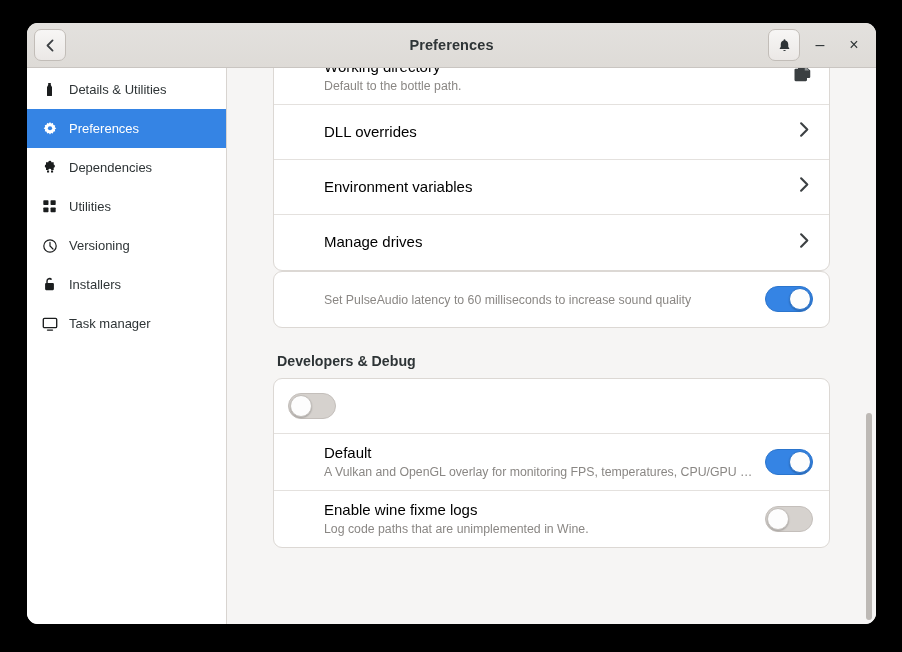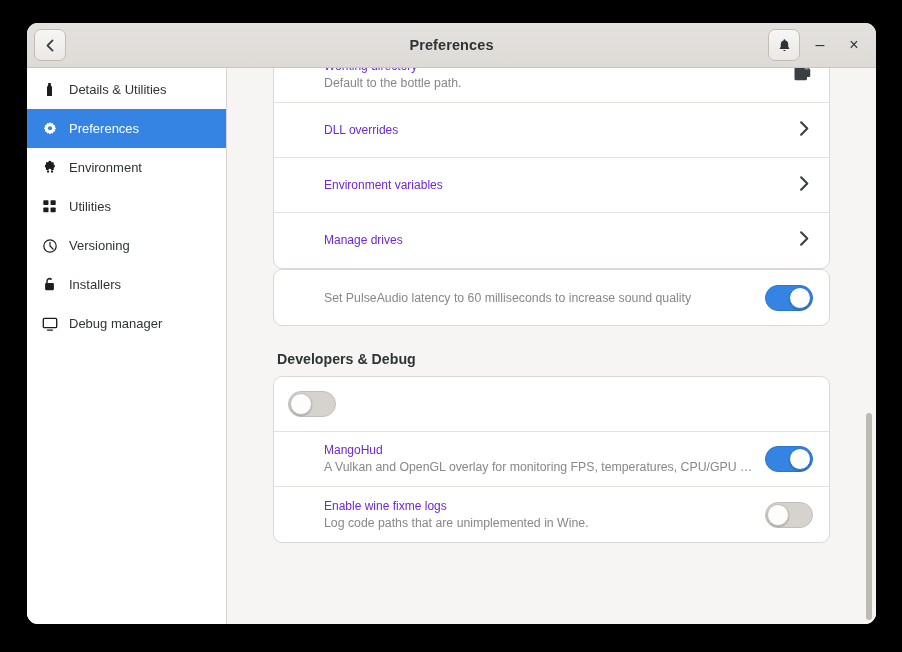--- a/index.html
+++ b/index.html
@@ -127,22 +127,22 @@
     display:flex;
     align-items:center;
     min-height:55px;
     padding:9px 16px 9px 14px;
     border-bottom:1px solid #e4e1de;
     cursor:pointer;
   }
   .row:last-child { border-bottom:none; }
   .row-texts { flex:1 1 auto; min-width:0; padding-right:12px;margin-left:36px; }
   .row-title {
-    font-size:12px;
-    color:#6d28d9;
+    font-size:15px;
+    color:#000000;
     line-height:1.35;
   }
   .row-sub {
     font-size:12.3px;
     color:#8a8784;
     line-height:1.35;
     margin-top:1px;
     white-space:nowrap;
     overflow:hidden;
     text-overflow:ellipsis;
@@ -256,21 +256,21 @@
         <span class="side-label">Preferences</span>
       </div>
 
       <div class="side-item">
         <span class="side-icon">
           <svg width="16" height="16" viewBox="0 0 16 16">
             <path d="M6.6 1.2a1.6 1.6 0 0 1 2.8 1.1h2.3v2.3a1.6 1.6 0 0 1 0 3.1v2.3H9.4a1.6 1.6 0 0 0-3.1 0H4V7.7a1.6 1.6 0 0 1 0-3.1V2.3h2.3a1.6 1.6 0 0 1 .3-1.1z" fill="#1b1d1e"></path>
             <path d="M5 10.5h2.1v2.1H5zM9 10.5h2.1v2.1H9z" fill="#1b1d1e"></path>
           </svg>
         </span>
-        <span class="side-label">Environment</span>
+        <span class="side-label">Dependencies</span>
       </div>
 
       <div class="side-item">
         <span class="side-icon">
           <svg width="15" height="15" viewBox="0 0 16 16">
             <rect x="1.4" y="1.4" width="5.5" height="5" rx=".7" fill="#1b1d1e"></rect>
             <rect x="9.1" y="1.4" width="5.5" height="5" rx=".7" fill="#1b1d1e"></rect>
             <rect x="1.4" y="9.1" width="5.5" height="5" rx=".7" fill="#1b1d1e"></rect>
             <rect x="9.1" y="9.1" width="5.5" height="5" rx=".7" fill="#1b1d1e"></rect>
           </svg>
@@ -298,21 +298,21 @@
         <span class="side-label">Installers</span>
       </div>
 
       <div class="side-item">
         <span class="side-icon">
           <svg width="16" height="16" viewBox="0 0 16 16">
             <rect x="1.3" y="2.3" width="13.4" height="9.3" rx="1.2" fill="none" stroke="#1b1d1e" stroke-width="1.35"></rect>
             <path d="M5.5 14.1h5" stroke="#1b1d1e" stroke-width="1.35" stroke-linecap="round"></path>
           </svg>
         </span>
-        <span class="side-label">Debug manager</span>
+        <span class="side-label">Task manager</span>
       </div>
     </div>
 
     <div id="content-wrap">
       <div id="content">
 
         <div class="card">
 
           <div class="row">
             <div class="row-texts">
@@ -390,21 +390,21 @@
           <div class="row">
             <div class="row-action">
               <div class="toggle">
                 <div class="knob"></div>
               </div>
             </div>
           </div>
 
           <div class="row">
             <div class="row-texts">
-              <div class="row-title">MangoHud</div>
+              <div class="row-title">Default</div>
               <div class="row-sub">A Vulkan and OpenGL overlay for monitoring FPS, temperatures, CPU/GPU load and …</div>
             </div>
             <div class="row-action">
               <div class="toggle on">
                 <div class="knob"></div>
               </div>
             </div>
           </div>
 
           <div class="row">

